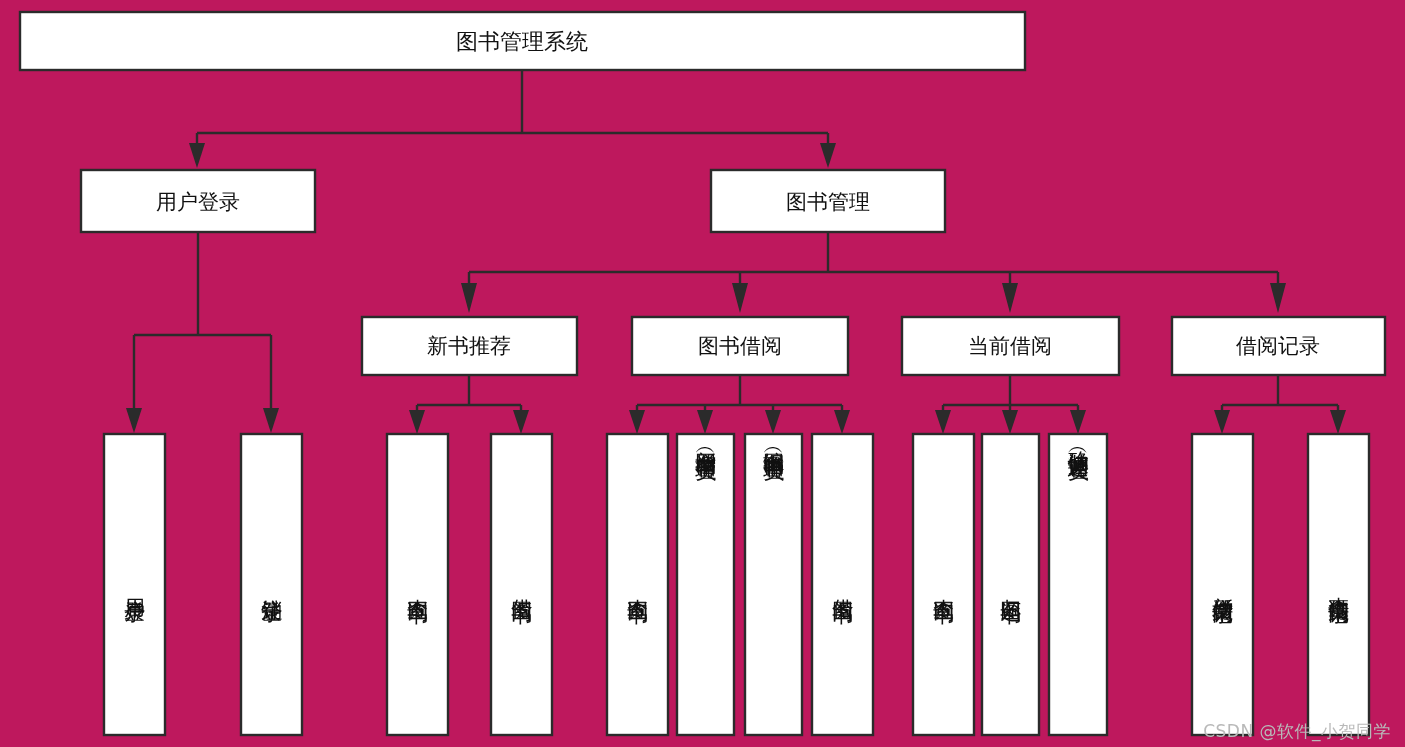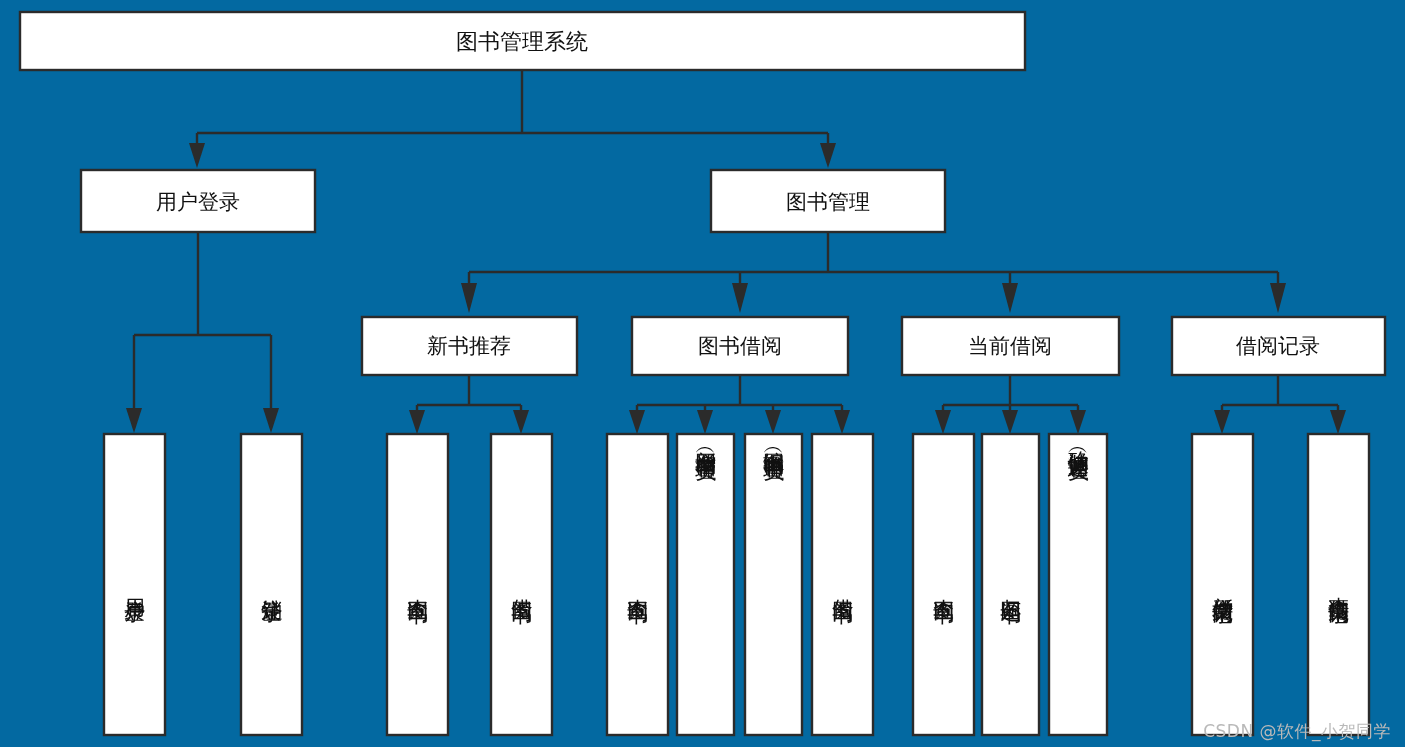--- a/index.html
+++ b/index.html
@@ -11,21 +11,21 @@
     width: 1405px;
     height: 747px;
     font-family: "DejaVu Sans", "Liberation Sans", sans-serif;
     overflow: hidden;
     position: relative;
   }
   #diagram-root {
     position: relative;
     width: 1405px;
     height: 747px;
-    background: #0369a1;
+    background: #be185d;
   }
   svg.tree-canvas {
     position: absolute;
     left: 0;
     top: 0;
     width: 1405px;
     height: 747px;
     display: block;
   }
   .node-box {

